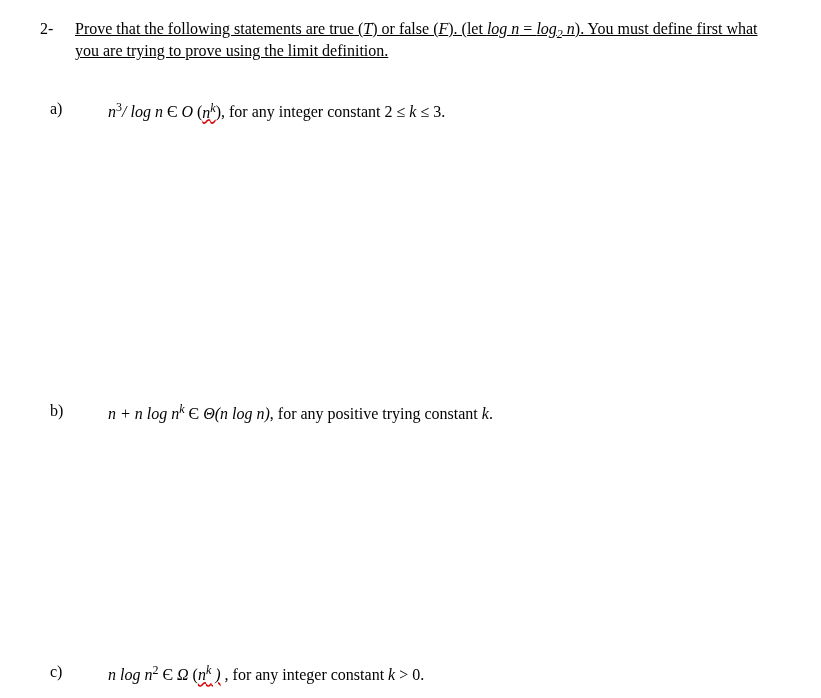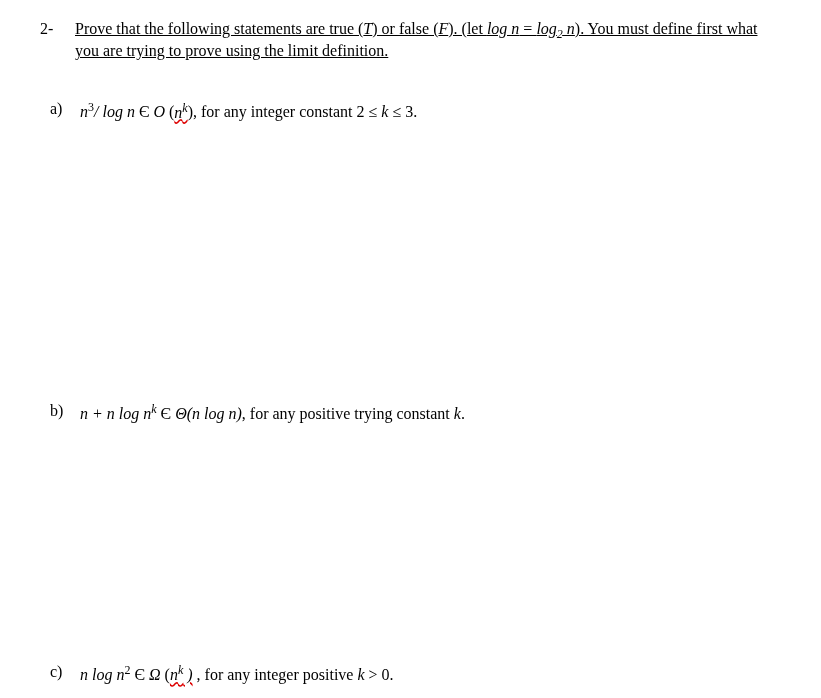--- a/index.html
+++ b/index.html
@@ -31,20 +31,21 @@
       margin-bottom: 280px;
     }
     .part-b {
       margin-bottom: 240px;
     }
     .part-label {
       min-width: 30px;
     }
     .part-text {
       flex: 1;
+      margin-left: 28px;
     }
     .italic {
       font-style: italic;
     }
     .sub {
       vertical-align: sub;
       font-size: 0.75em;
     }
     .sup {
       vertical-align: super;
@@ -81,15 +82,15 @@
 <div class="part part-b">
   <div class="part-label">b)</div>
   <div class="part-text">
     <span class="italic">n + n log n</span><span class="supi">k</span><span>  Є </span><span class="italic">Θ</span><span class="italic">(n log n)</span><span>, for any positive trying constant </span><span class="italic">k</span><span>.</span>
   </div>
 </div>
 
 <div class="part part-c">
   <div class="part-label">c)</div>
   <div class="part-text">
-    <span class="italic">n log n</span><span class="sup">2</span><span>  Є  </span><span class="italic">Ω</span><span> (</span><span class="italic underline-red"><span>n</span><span class="supi">k</span><span> )</span></span><span> ,  for any integer positive </span><span class="italic">k</span><span> &gt; 0.</span>
+    <span class="italic">n log n</span><span class="sup">2</span><span>  Є  </span><span class="italic">Ω</span><span> (</span><span class="italic underline-red"><span>n</span><span class="supi">k</span><span> )</span></span><span> ,  for any integer constant </span><span class="italic">k</span><span> &gt; 0.</span>
   </div>
 </div>
 
 </body></html>

